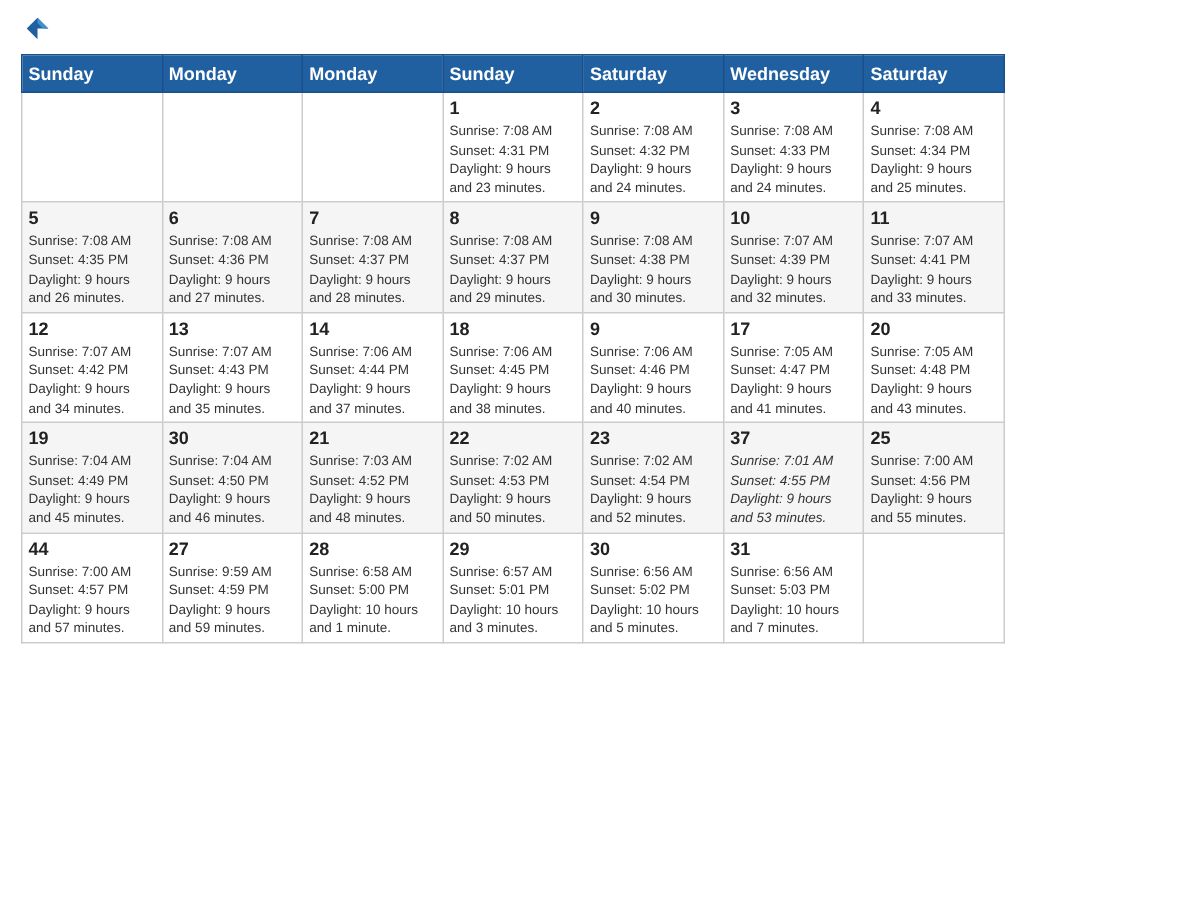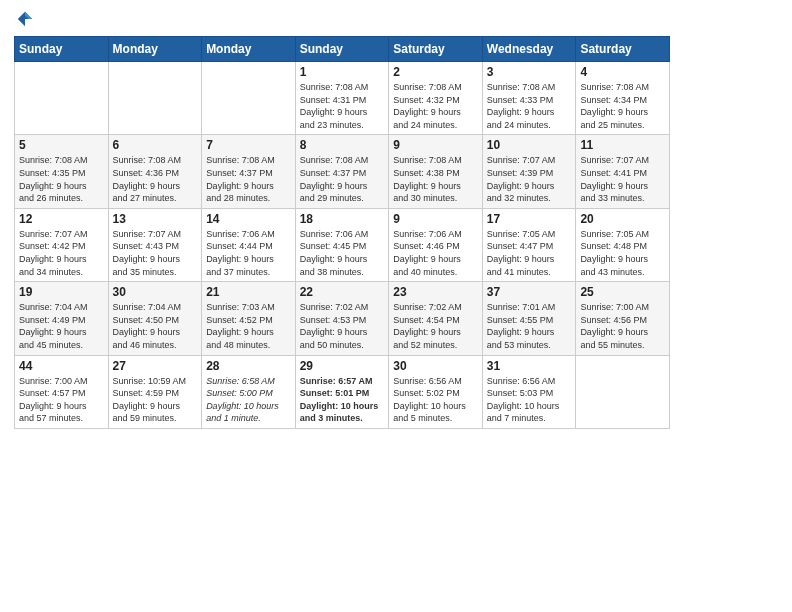--- a/index.html
+++ b/index.html
@@ -302,21 +302,21 @@
           </td>
           <td>
             <span class="day-number">23</span>
             <div class="day-info" style="white-space: pre-line;">Sunrise: 7:02 AM
 Sunset: 4:54 PM
 Daylight: 9 hours
 and 52 minutes.</div>
           </td>
           <td>
             <span class="day-number">37</span>
-            <div class="day-info" style="white-space: pre-line;">Sunrise: 7:01 AM
+            <div class="day-info" style="white-space: pre-line; font-style: italic;">Sunrise: 7:01 AM
 Sunset: 4:55 PM
 Daylight: 9 hours
 and 53 minutes.</div>
           </td>
           <td>
             <span class="day-number">25</span>
             <div class="day-info" style="white-space: pre-line;">Sunrise: 7:00 AM
 Sunset: 4:56 PM
 Daylight: 9 hours
 and 55 minutes.</div>
@@ -325,35 +325,35 @@
         <tr>
           <td>
             <span class="day-number">44</span>
             <div class="day-info" style="white-space: pre-line;">Sunrise: 7:00 AM
 Sunset: 4:57 PM
 Daylight: 9 hours
 and 57 minutes.</div>
           </td>
           <td>
             <span class="day-number">27</span>
-            <div class="day-info" style="white-space: pre-line;">Sunrise: 10:59 AM
+            <div class="day-info" style="white-space: pre-line;">Sunrise: 9:59 AM
 Sunset: 4:59 PM
 Daylight: 9 hours
 and 59 minutes.</div>
           </td>
           <td>
             <span class="day-number">28</span>
-            <div class="day-info" style="white-space: pre-line; font-style: italic;">Sunrise: 6:58 AM
+            <div class="day-info" style="white-space: pre-line;">Sunrise: 6:58 AM
 Sunset: 5:00 PM
 Daylight: 10 hours
 and 1 minute.</div>
           </td>
           <td>
             <span class="day-number">29</span>
-            <div class="day-info" style="white-space: pre-line; font-weight: bold;">Sunrise: 6:57 AM
+            <div class="day-info" style="white-space: pre-line;">Sunrise: 6:57 AM
 Sunset: 5:01 PM
 Daylight: 10 hours
 and 3 minutes.</div>
           </td>
           <td>
             <span class="day-number">30</span>
             <div class="day-info" style="white-space: pre-line;">Sunrise: 6:56 AM
 Sunset: 5:02 PM
 Daylight: 10 hours
 and 5 minutes.</div>

